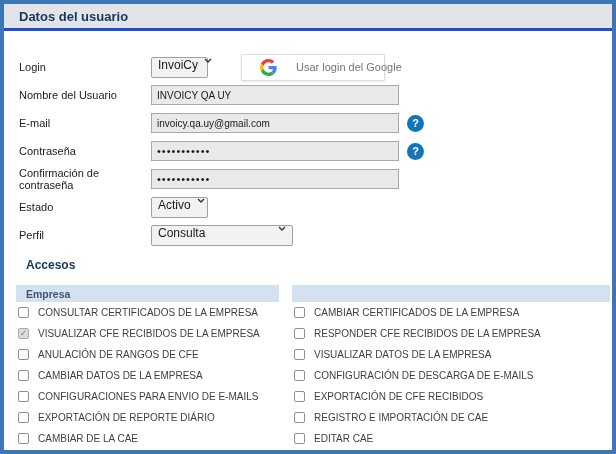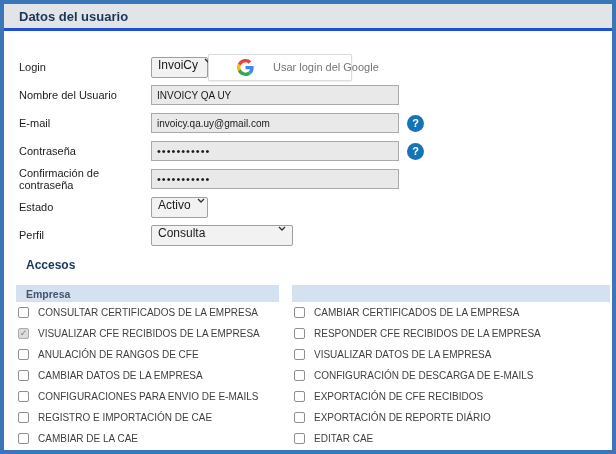--- a/index.html
+++ b/index.html
@@ -23,24 +23,24 @@
   .txt.pwd { font-size:11px; letter-spacing:1px; }
   .select {
     height:21px; background:#f2f2f2; border:1px solid #9da0a4; border-radius:2px;
     display:flex; align-items:flex-start; justify-content:space-between;
     font-size:12px; color:#1a1a1a; padding:0 6px; cursor:default;
   }
   .select .chev { flex:none; margin-left:6px; display:flex; }
   .w56  { width:57px; }
   .w142 { width:142px; }
   .google-btn {
-    height:27px; width:144px;
+    margin-left:33px; height:27px; width:144px;
     background:#fff; border:1px solid #dadce0; border-radius:1px;
     box-shadow:0 1px 2px rgba(0,0,0,0.08);
-    display:flex; align-items:center; padding:0 28px; gap:19px; cursor:pointer;
+    display:flex; align-items:center; padding:0 18px; gap:19px; cursor:pointer;
   }
   .google-btn .g-label { font-size:11px; color:#757575; white-space:nowrap; }
   .gicon { width:17px; height:17px; display:flex; flex:none; }
   .help {
     margin-left:8px; width:17px; height:17px; border-radius:50%;
     background:#1474b8; color:#fff; font-size:11px; font-weight:bold;
     display:flex; align-items:center; justify-content:center; flex:none; cursor:pointer;
   }
   .accesos-title { margin:9px 0 8px 22px; height:16px; font-size:12px; font-weight:bold; color:#17365d; }
   .access-wrap { margin:11px 0 0 12px; width:594px; }
@@ -183,25 +183,25 @@
           <div class="access-cell">
             <span class="cb"></span>
             <span class="cb-label">CONFIGURACIONES PARA ENVIO DE E-MAILS</span>
           </div>
           <div class="access-cell">
             <span class="cb"></span>
             <span class="cb-label">EXPORTACIÓN DE CFE RECIBIDOS</span>
           </div>
           <div class="access-cell">
             <span class="cb"></span>
+            <span class="cb-label">EXPORTACIÓN DE REPORTE DIÁRIO</span>
+          </div>
+          <div class="access-cell">
+            <span class="cb"></span>
             <span class="cb-label">REGISTRO E IMPORTACIÓN DE CAE</span>
-          </div>
-          <div class="access-cell">
-            <span class="cb"></span>
-            <span class="cb-label">EXPORTACIÓN DE REPORTE DIÁRIO</span>
           </div>
           <div class="access-cell">
             <span class="cb"></span>
             <span class="cb-label">CAMBIAR DE LA CAE</span>
           </div>
           <div class="access-cell">
             <span class="cb"></span>
             <span class="cb-label">EDITAR CAE</span>
           </div>
         </div>

